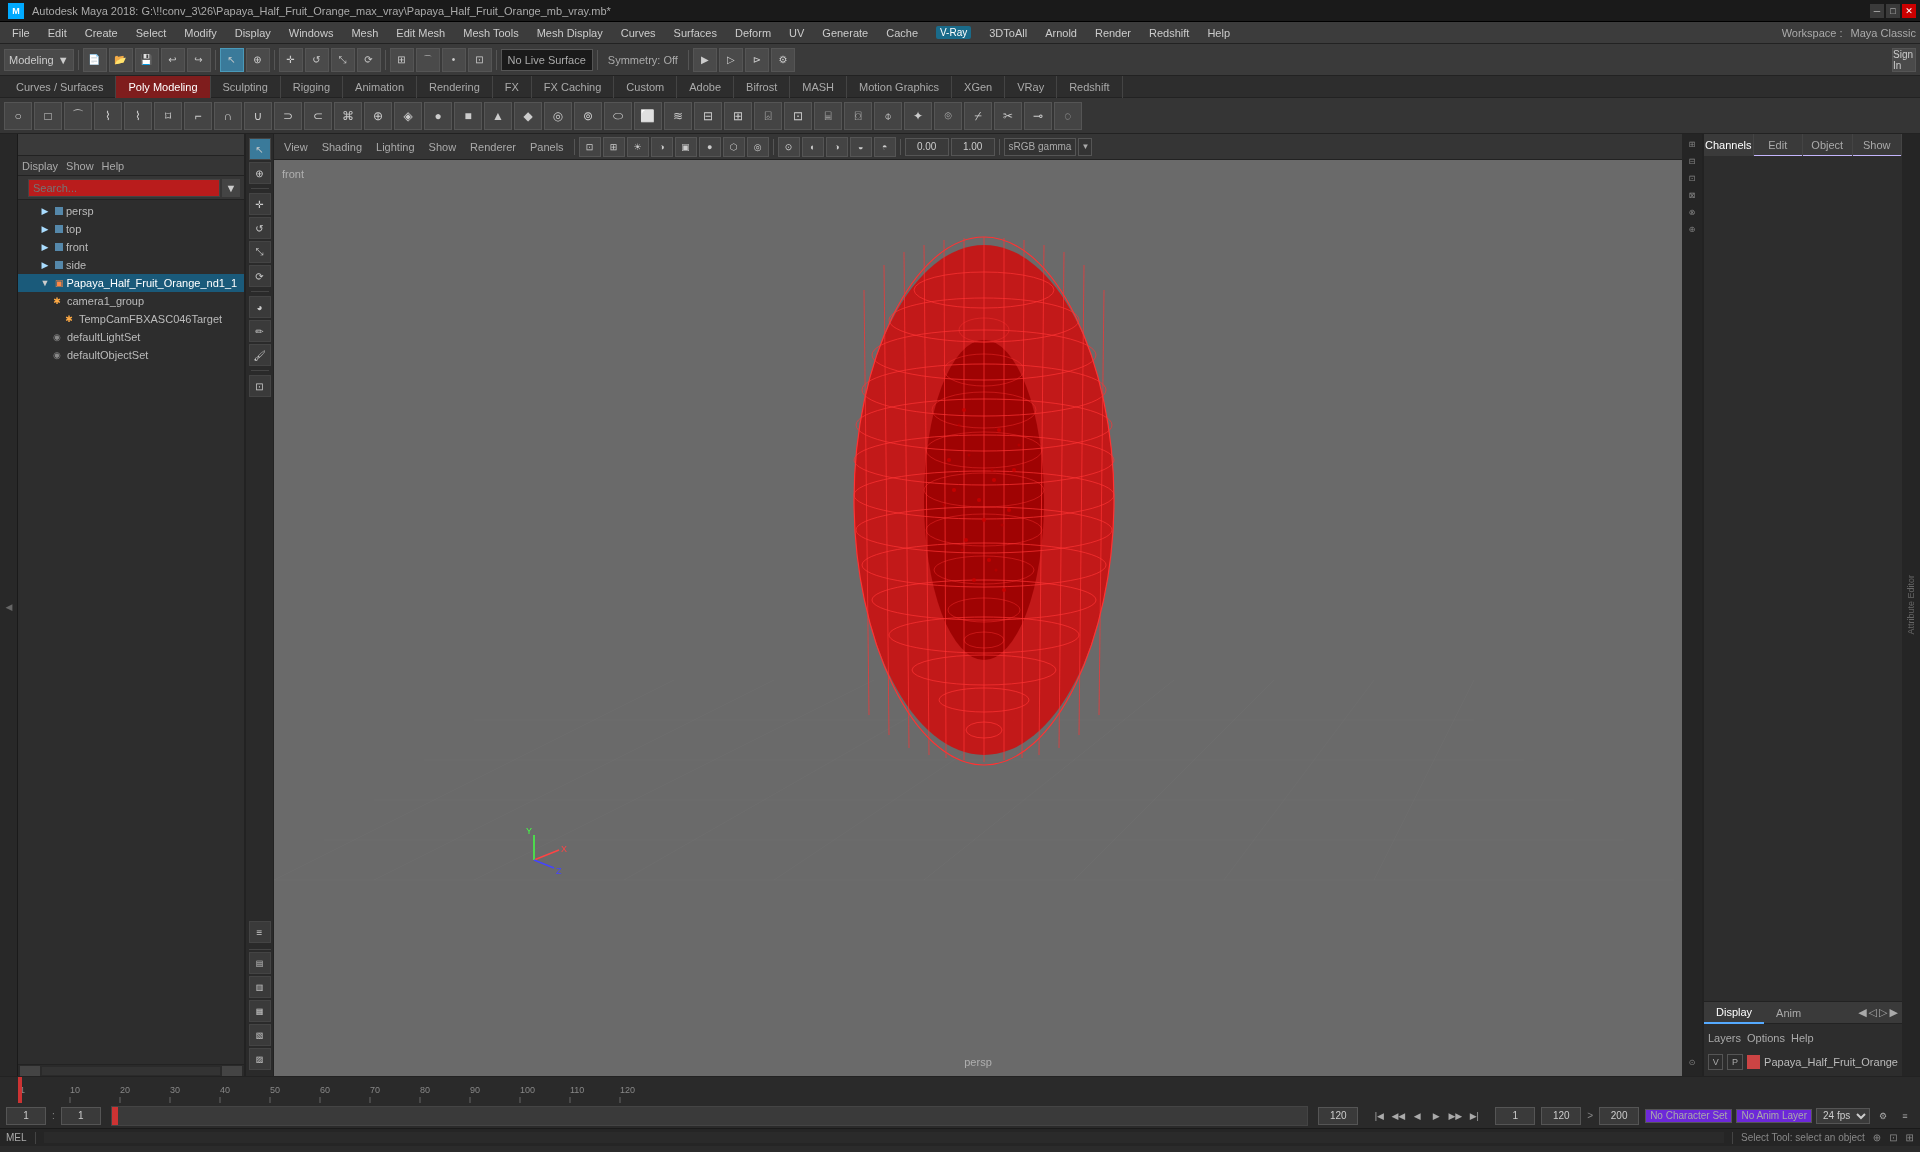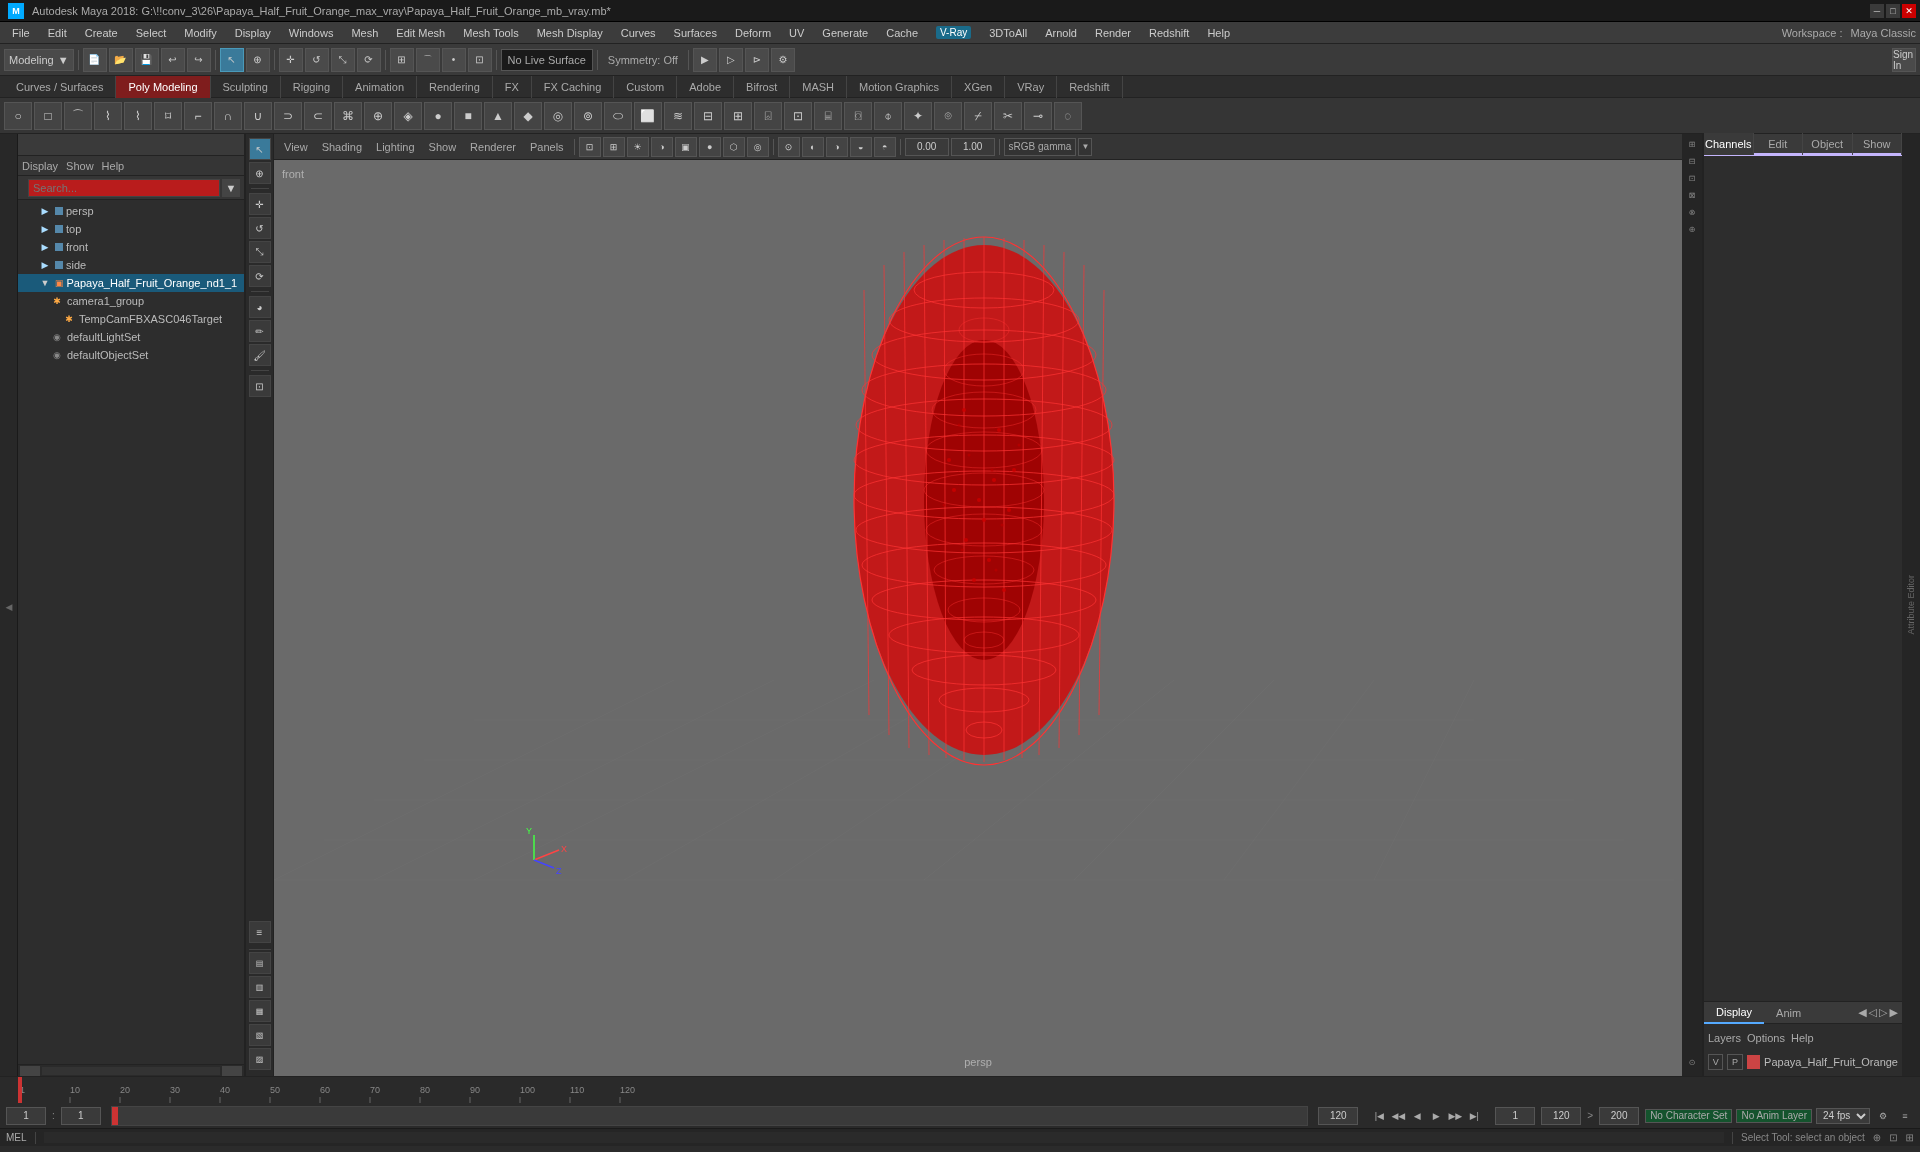--- a/index.html
+++ b/index.html
@@ -361,21 +361,21 @@
       background: #2d2d2d;
       border-left: 2px solid #222;
       display: flex;
       flex-direction: column;
     }
     #right-panel-tabs {
       height: 22px;
       background: #3a3a3a;
       display: flex;
       align-items: center;
-      border-bottom: 3px solid #c4b5fd;
+      border-bottom: 1px solid #c4b5fd;
     }
     .right-tab {
       flex: 1;
       height: 22px;
       display: flex;
       align-items: center;
       justify-content: center;
       font-size: 11px;
       color: #aaa;
       cursor: pointer;
@@ -543,21 +543,21 @@
       color: #888;
       font-size: 10px;
     }
     .status-right {
       margin-left: auto;
       display: flex;
       gap: 8px;
       align-items: center;
     }
     .status-badge {
-      background: #14532d;
+      background: #6d28d9;
       border: 1px solid #555;
       padding: 0 4px;
       font-size: 10px;
       color: #aaa;
       height: 14px;
       display: flex;
       align-items: center;
       text-align: right;
     }
     .fps-select {

